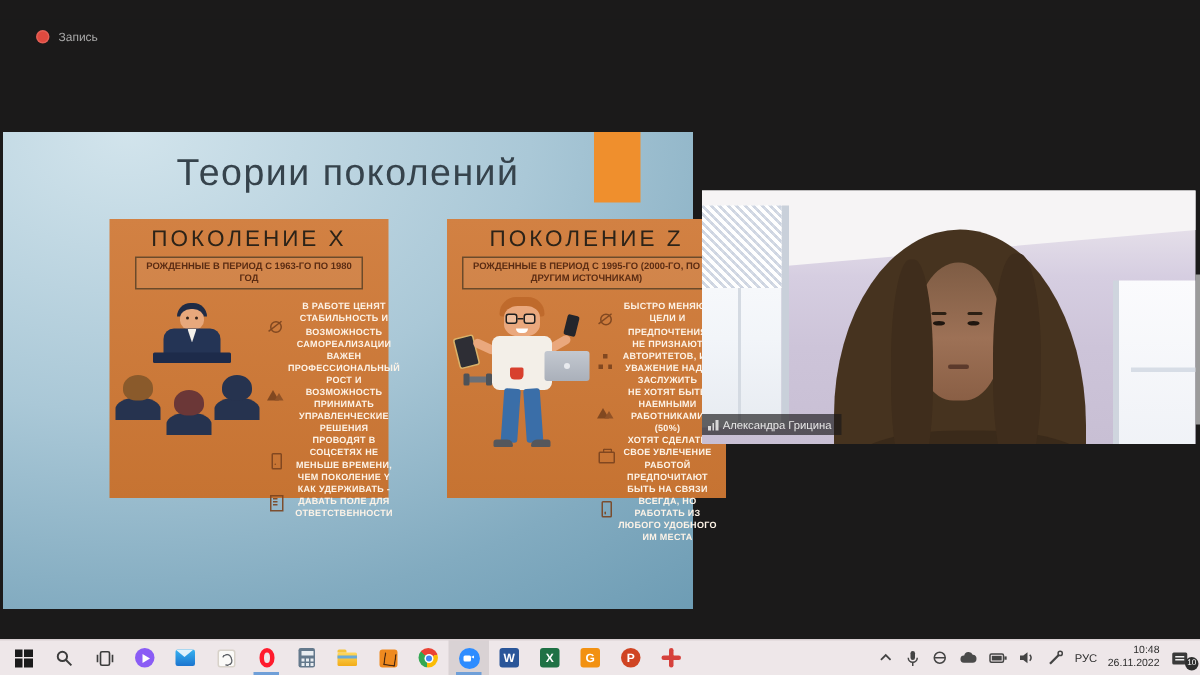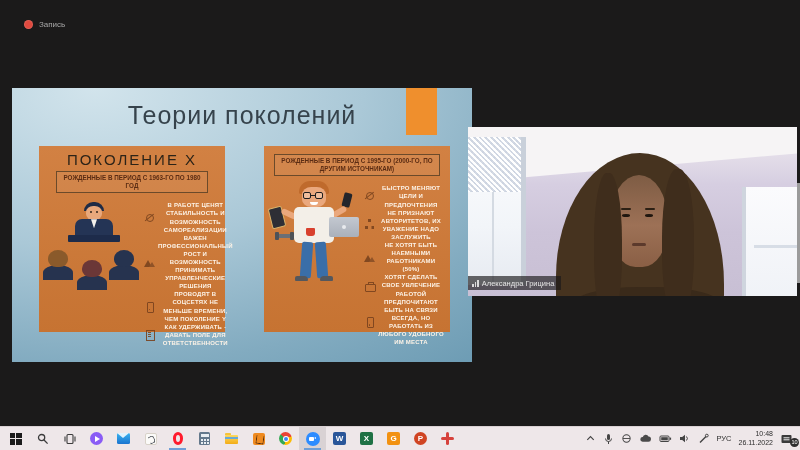--- a/index.html
+++ b/index.html
@@ -13,25 +13,25 @@
   .zoom-badge::after{content:"";position:absolute;left:5.6px;top:3.2px;border-top:1.3px solid transparent;border-bottom:1.3px solid transparent;border-right:1.8px solid #fff;}
   .title-text{font-size:8px;color:#2e2e2e;}
 
   
   .content{position:absolute;top:13px;left:0;right:0;bottom:24px;background:#1b1a1a;}
   .rec{position:absolute;top:7px;left:24px;display:flex;align-items:center;gap:6px;}
   .rec-dot{width:9px;height:9px;border-radius:50%;background:#e04a3f;box-shadow:0 0 0 1px rgba(255,255,255,.12) inset;}
   .rec-label{font-size:8px;color:#a8a8a8;}
 
   
-  .slide{position:absolute;left:12px;top:75px;width:460px;height:274px;background:radial-gradient(130% 130% at 18% 0%,#d2e4ec 0%,#aac8d7 45%,#82abc0 78%,#6d9cb4 100%);text-decoration:underline;}
+  .slide{position:absolute;left:2px;top:75px;width:460px;height:318px;background:radial-gradient(130% 130% at 18% 0%,#d2e4ec 0%,#aac8d7 45%,#82abc0 78%,#6d9cb4 100%);text-decoration:underline;}
   .slide-title{position:absolute;top:13px;left:0;width:100%;text-align:center;font-size:25px;color:#36434c;letter-spacing:1px;}
   .orange-tab{position:absolute;top:0;right:35px;width:31px;height:47px;background:#ef8f2d;}
 
-  .card{position:absolute;top:58px;width:186px;height:186px;background:linear-gradient(180deg,#d28143,#c67332);padding-top:5px;}
+  .card{position:absolute;top:58px;width:186px;height:186px;background:linear-gradient(180deg,#d28143,#c67332);padding-top:5px;margin-left:44px;}
   .card-x{left:27px;}
   .card-z{left:252px;}
   .card-header{margin:0;text-align:center;font-size:15px;font-weight:400;letter-spacing:2px;color:#2c2318;}
   .period-box{margin:3px auto 0;border:1px solid #6b4a2a;padding:2px 3px;font-size:6.3px;font-weight:bold;color:#5b2c13;text-align:center;line-height:1.3;background:rgba(255,255,255,.06);}
   .card-x .period-box{width:152px;}
   .card-z .period-box{width:166px;}
   .card-body{display:flex;padding:5px 5px 0 5px;height:138px;}
   .illus{position:relative;flex:0 0 100px;}
   .card-z .illus{flex:0 0 95px;}
   .bullets{flex:1;display:flex;flex-direction:column;justify-content:space-between;padding:3px 1px 6px 0;}
@@ -214,20 +214,21 @@
             </div>
             <div class="bullet">
               <span class="bic bic-doc"></span>
               <span class="btxt">КАК УДЕРЖИВАТЬ - ДАВАТЬ ПОЛЕ ДЛЯ ОТВЕТСТВЕННОСТИ</span>
             </div>
           </div>
         </div>
       </div>
 
       <div class="card card-z">
+        <h2 class="card-header">ПОКОЛЕНИЕ Z</h2>
         <div class="period-box">РОЖДЕННЫЕ В ПЕРИОД С 1995-ГО (2000-ГО, ПО ДРУГИМ ИСТОЧНИКАМ)</div>
         <div class="card-body">
           <div class="illus">
             <div class="iz z-tab"></div>
             <div class="iz z-phone"></div>
             <div class="iz z-armL"></div>
             <div class="iz z-armR"></div>
             <div class="iz z-tee"></div>
             <div class="iz z-hair"></div>
             <div class="iz z-face"></div>

